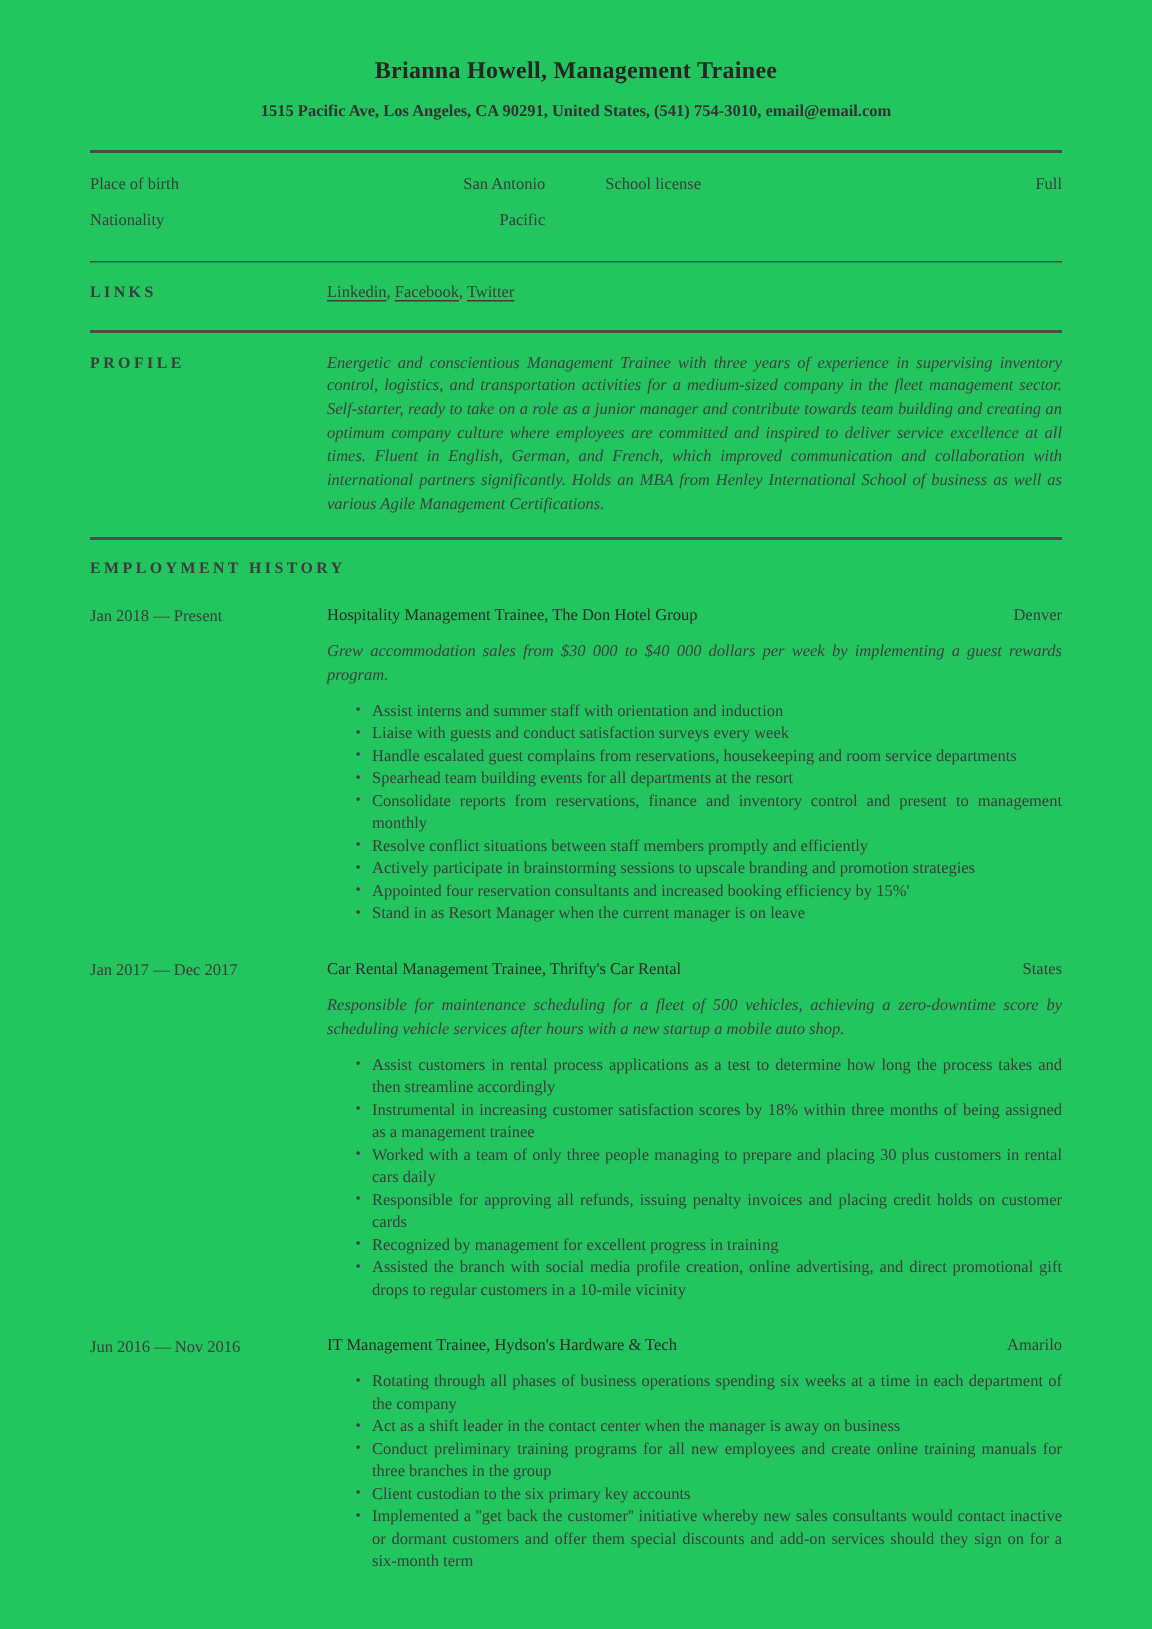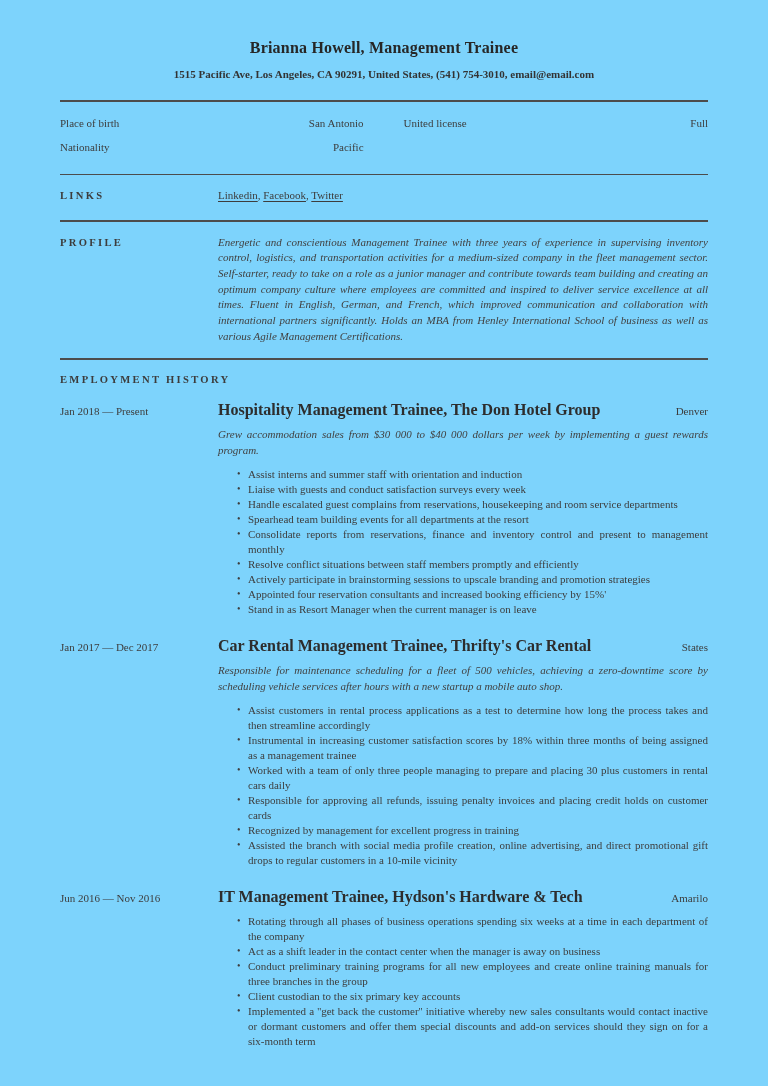--- a/index.html
+++ b/index.html
@@ -1,20 +1,20 @@
 <!DOCTYPE html>
 <html><head>
 <meta charset="utf-8">
 <style>
   html, body { margin: 0; padding: 0; background: #ffffff; }
   .page {
     position: relative;
     width: 768px;
     height: 1086px;
-    background: #7dd3fc;
+    background: #22c55e;
     font-family: "Liberation Serif", "DejaVu Serif", serif;
     color: #3d3d3d;
     box-sizing: border-box;
     padding: 38px 60px 0 60px;
     overflow: hidden;
   }
   
   .header { text-align: center; }
   .name {
     font-size: 16px;
@@ -71,21 +71,21 @@
     text-align: justify;
     color: #414141;
   }
 
   
   .employment { padding-top: 12px; }
   .employment-heading { margin-bottom: 17px; }
   .job { display: grid; grid-template-columns: 158px 490px; margin-bottom: 21px; }
   .job-dates { font-size: 11px; color: #3d3d3d; padding-top: 3px; }
   .job-head { display: flex; justify-content: space-between; align-items: baseline; }
-  .job-title { font-size: 16px; font-weight: 700; color: #2d2d2d; line-height: 16px; }
+  .job-title { font-size: 11px; font-weight: 400; color: #2d2d2d; line-height: 16px; }
   .job-location { font-size: 11px; color: #3d3d3d; white-space: nowrap; margin-left: 12px; }
   .job-summary {
     margin-top: 8px;
     font-style: italic;
     font-size: 11px;
     line-height: 16px;
     text-align: justify;
     color: #414141;
   }
   ul.bullets { margin: 9px 0 0 0; padding: 0 0 0 19px; list-style: none; }
@@ -117,21 +117,21 @@
 
   <hr class="rule rule-1">
 
   <div class="details">
     <div class="details-row">
       <div class="pair-left">
         <span class="det-label">Place of birth</span>
         <span class="det-value">San Antonio</span>
       </div>
       <div class="pair-right">
-        <span class="det-label">United license</span>
+        <span class="det-label">School license</span>
         <span class="det-value">Full</span>
       </div>
     </div>
     <div class="details-row">
       <div class="pair-left">
         <span class="det-label">Nationality</span>
         <span class="det-value">Pacific</span>
       </div>
       <div class="pair-right">
         <span class="det-label"></span>

